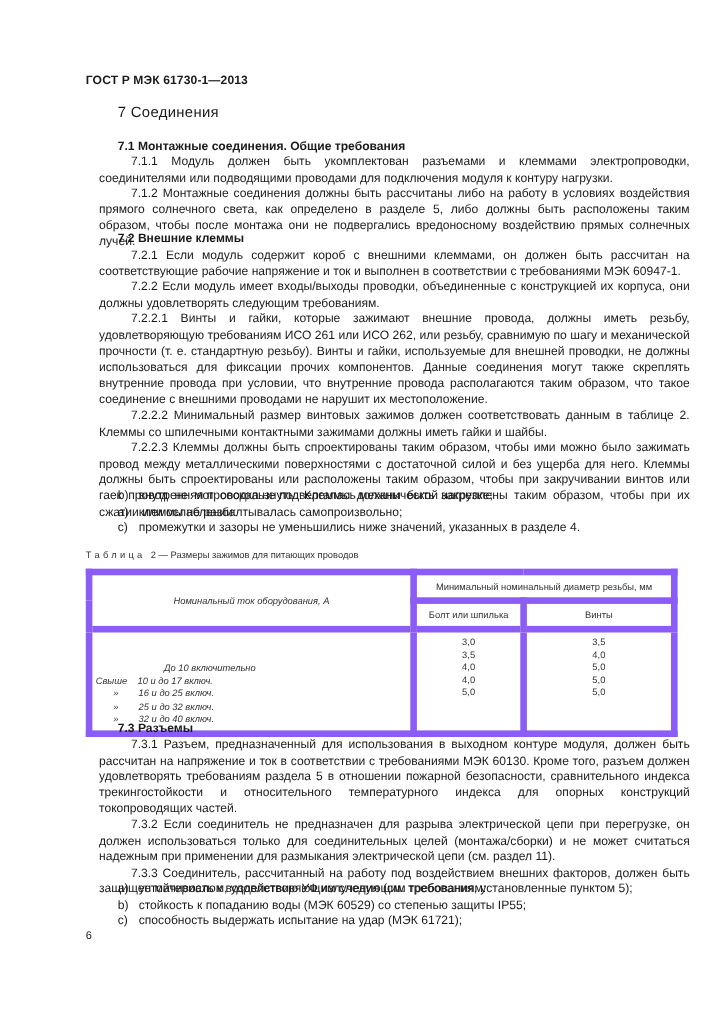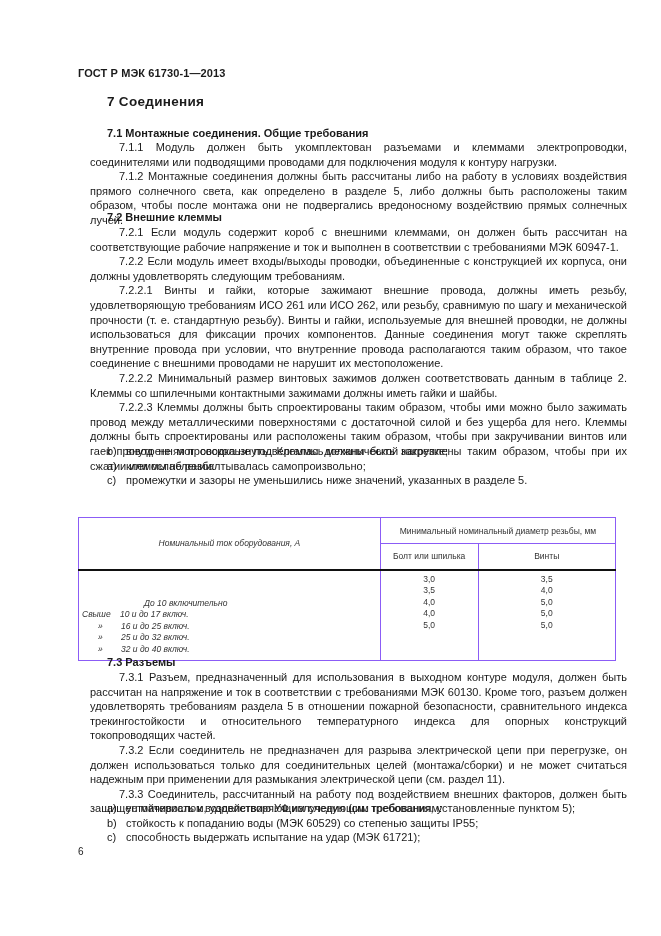--- a/index.html
+++ b/index.html
@@ -1,31 +1,31 @@
 <!DOCTYPE html>
 <html><head>
 <meta charset="utf-8">
 <style>
   html, body { margin: 0; padding: 0; background: #ffffff; }
   body { width: 661px; height: 936px; position: relative; overflow: hidden;
          font-family: "Liberation Sans", sans-serif; color: #1a1a1a; }
   .page { position: absolute; left: 0; top: 0; width: 600px; height: 936px; background: #fff; }
   .hdr { position: absolute; left: 78px; top: 67px; font-size: 11px; font-weight: bold; letter-spacing: 0.1px; }
-  .h1 { position: absolute; left: 107px; top: 94px; font-size: 13.5px; font-weight: bold; letter-spacing: 0.3px; }
+  .h1 { position: absolute; left: 107px; top: 94px; font-size: 13.5px; font-weight: normal; letter-spacing: 0.3px; }
   .h2 { position: absolute; left: 107px; font-size: 11px; font-weight: bold; }
   .txt { position: absolute; left: 90px; width: 537px; font-size: 11px; line-height: 14.6px; text-align: justify; }
   .txt p { margin: 0; text-indent: 29px; }
   .li { position: absolute; left: 107px; font-size: 11px; line-height: 14.6px; white-space: nowrap; }
   .li div { height: 14.6px; }
   .li .lbl { display: inline-block; width: 16px; }
   .caption { position: absolute; left: 78px; top: 499px; font-size: 8.5px; color: #333; }
   .caption .sp { letter-spacing: 3px; }
   table.t2 { position: absolute; left: 78px; top: 517px; width: 538px; border-collapse: collapse;
              font-size: 8.5px; color: #333; }
-  table.t2 td { border: 1px solid #8b5cf6; padding: 0; }
+  table.t2 td { border: 6px solid #8b5cf6; padding: 0; }
   table.t2 tr.h td { text-align: center; }
   table.t2 .thick { border-bottom: 2px solid #111; }
   .c1 { width: 302px; font-style: italic; }
   .c2 { width: 97px; }
   .c3 { width: 137px; }
   .body-col1 { position: relative; height: 65px; margin-top: 24px; }
   .r { position: absolute; white-space: nowrap; }
   .num { text-align: center; line-height: 11.6px; padding-top: 3px !important; padding-bottom: 2px !important; vertical-align: top; }
   .pageno { position: absolute; left: 78px; top: 846px; font-size: 10px; }
 </style>
@@ -48,23 +48,27 @@
   <div class="txt" style="top:225px;">
     <p>7.2.1  Если модуль содержит короб с внешними клеммами, он должен быть рассчитан на соответствующие рабочие напряжение и ток и выполнен в соответствии с требованиями МЭК 60947-1.</p>
     <p>7.2.2  Если модуль имеет входы/выходы проводки, объединенные с конструкцией их корпуса, они должны удовлетворять следующим требованиям.</p>
     <p>7.2.2.1  Винты и гайки, которые зажимают внешние провода, должны иметь резьбу, удовлетворяющую требованиям ИСО 261 или ИСО 262, или резьбу, сравнимую по шагу и механической прочности (т. е. стандартную резьбу). Винты и гайки, используемые для внешней проводки, не должны использоваться для фиксации прочих компонентов. Данные соединения могут также скреплять внутренние провода при условии, что внутренние провода располагаются таким образом, что такое соединение с внешними проводами не нарушит их местоположение.</p>
     <p>7.2.2.2  Минимальный размер винтовых зажимов должен соответствовать данным в таблице 2. Клеммы со шпилечными контактными зажимами должны иметь гайки и шайбы.</p>
     <p>7.2.2.3  Клеммы должны быть спроектированы таким образом, чтобы ими можно было зажимать провод между металлическими поверхностями с достаточной силой и без ущерба для него. Клеммы должны быть спроектированы или расположены таким образом, чтобы при закручивании винтов или гаек провод не мог соскользнуть. Клеммы должны быть закреплены таким образом, чтобы при их сжатии или ослаблении:</p>
   </div>
   <div class="li" style="top:444px;">
     <div><span class="lbl">b)</span> <span>внутренняя проводка не подвергалась механической нагрузке;</span></div>
     <div><span class="lbl">a)</span> <span>клеммы не разбалтывалась самопроизвольно;</span></div>
-    <div><span class="lbl">c)</span> <span>промежутки и зазоры не уменьшились ниже значений, указанных в разделе 5.</span></div>
+    <div><span class="lbl">c)</span> <span>промежутки и зазоры не уменьшились ниже значений, указанных в разделе 4.</span></div>
   </div>
 
+  <div class="caption">
+    <span class="sp">Таблица</span>&nbsp;
+    <span>2 — Размеры зажимов для питающих проводов</span>
+  </div>
   <table class="t2">
     <tbody>
         <tr class="h" style="height:26px;">
       <td class="c1 thick" rowspan="2">Номинальный ток оборудования, А</td>
       <td colspan="2">Минимальный номинальный диаметр резьбы, мм</td>
     </tr>
     <tr class="h" style="height:26px;">
       <td class="c2 thick">Болт или шпилька</td>
       <td class="c3 thick">Винты</td>
     </tr>

